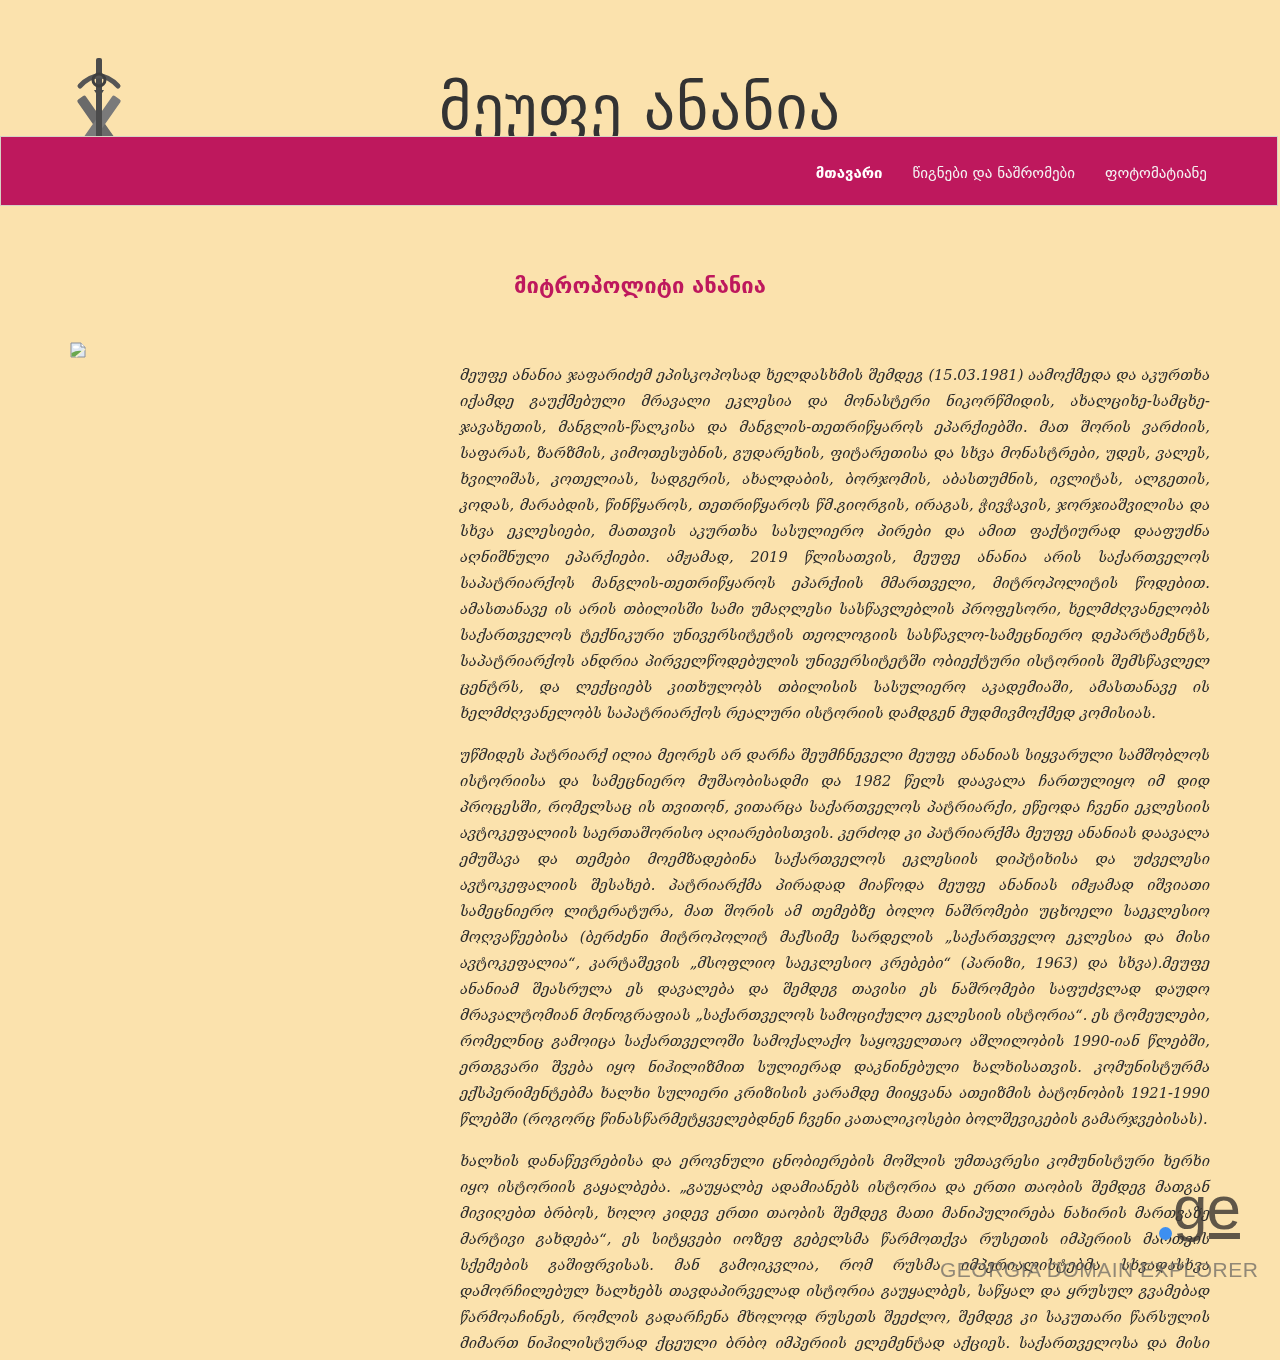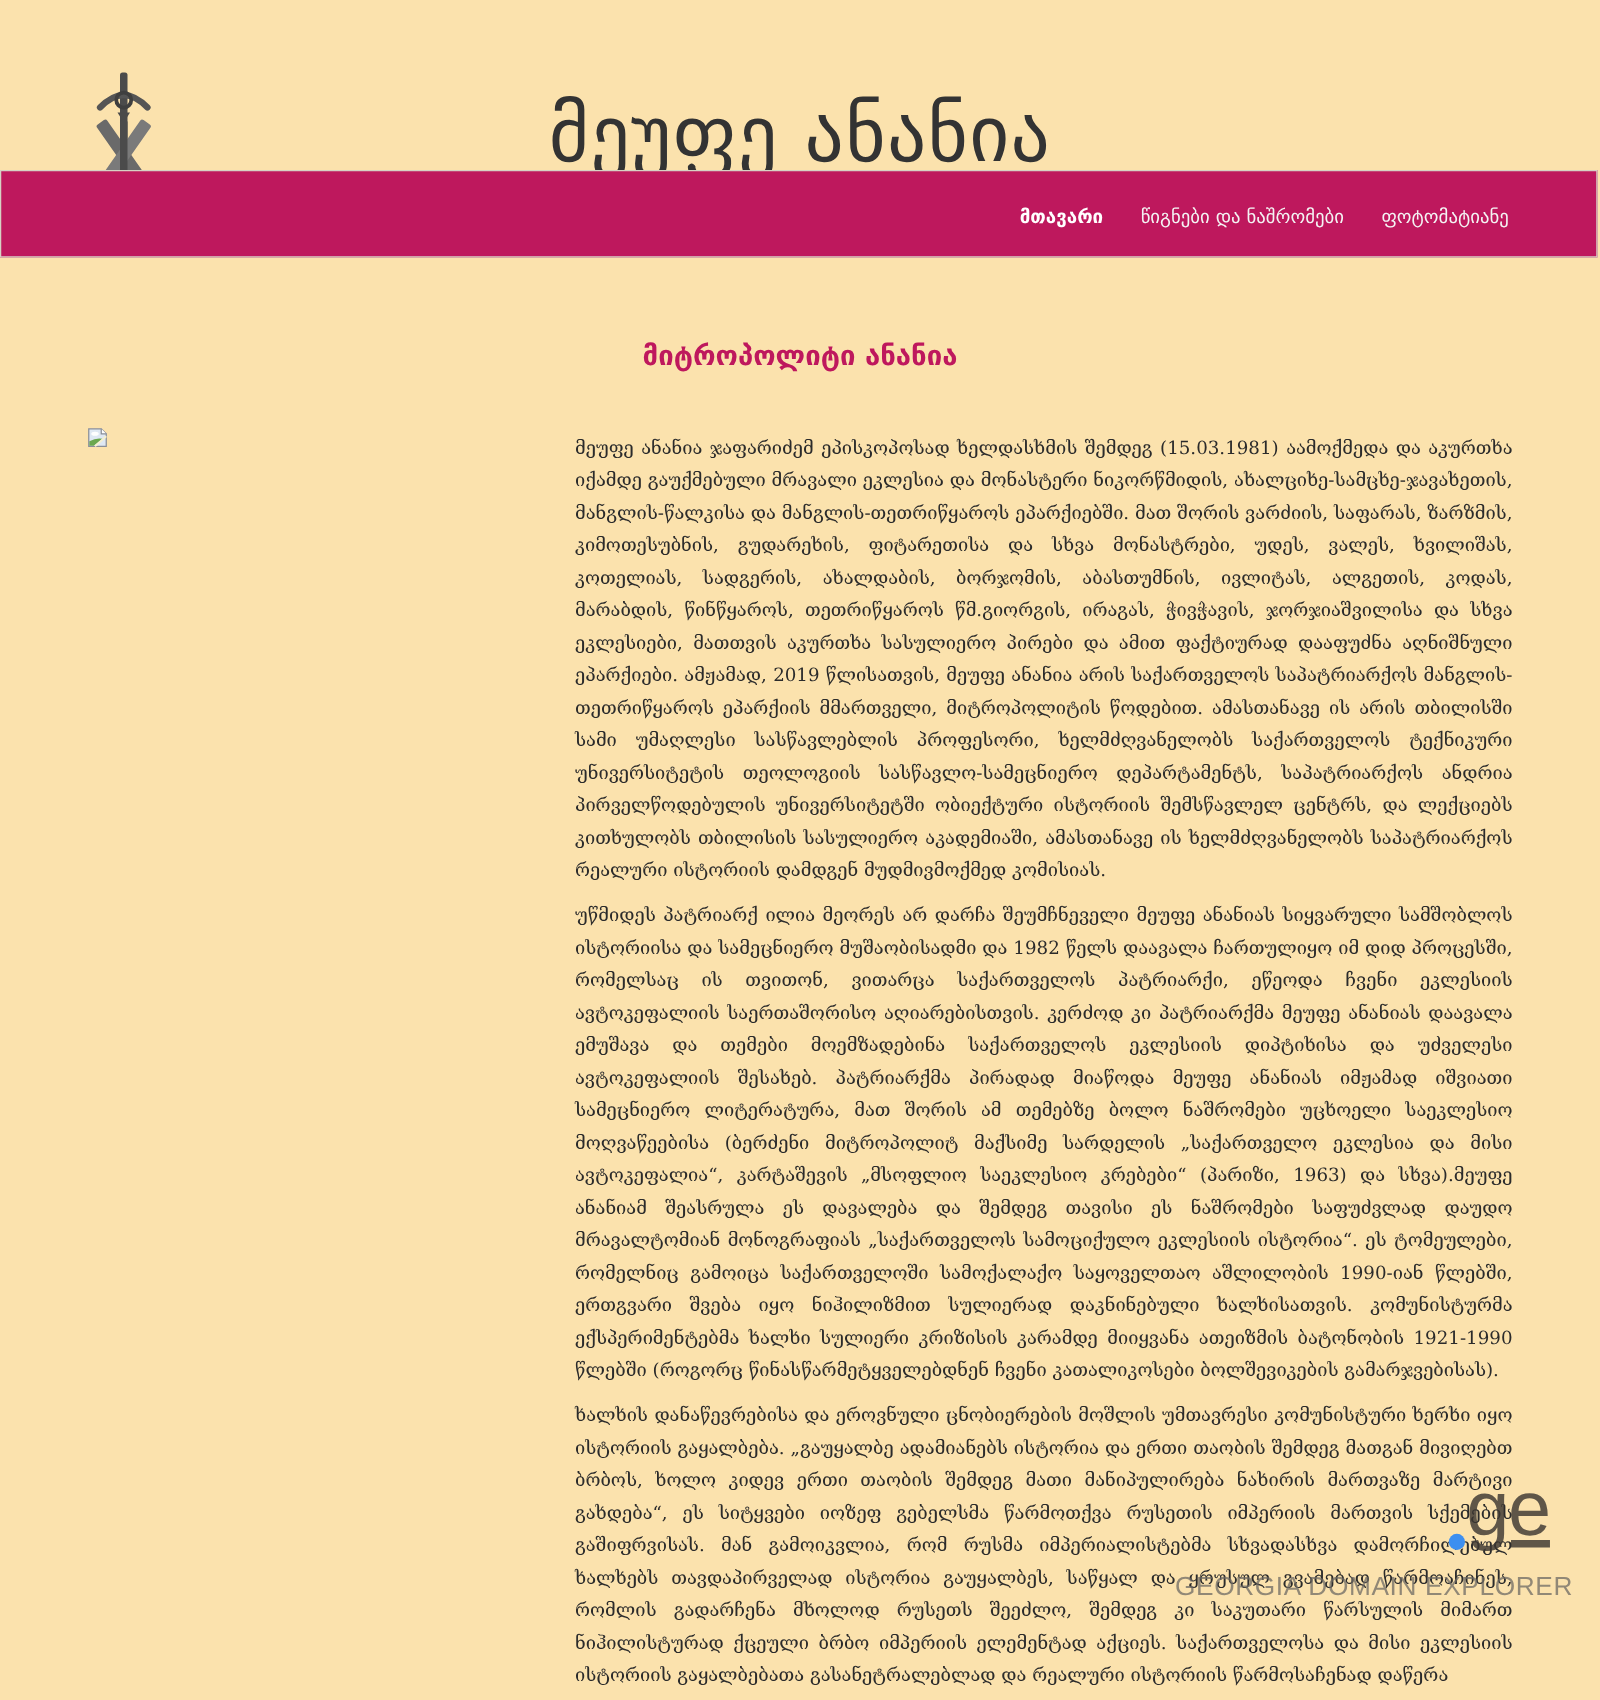--- a/index.html
+++ b/index.html
@@ -97,26 +97,27 @@
       width: 16px;
       height: 16px;
     }
     .article {
       position: absolute;
       left: 460px;
       top: 346px;
       width: 750px;
     }
     .article p {
-      margin: 0 0 10px 0;
+      margin: 16px 0 10px 0;
       font-family: "DejaVu Serif", serif;
       font-size: 14.6px;
       line-height: 26px;
       text-align: justify;
       color: #2b2b2b;
+      font-style: italic;
     }
     .watermark {
       position: absolute;
       left: 938px;
       top: 1108px;
       width: 310px;
       height: 180px;
       pointer-events: none;
     }
     .wm-logo {

